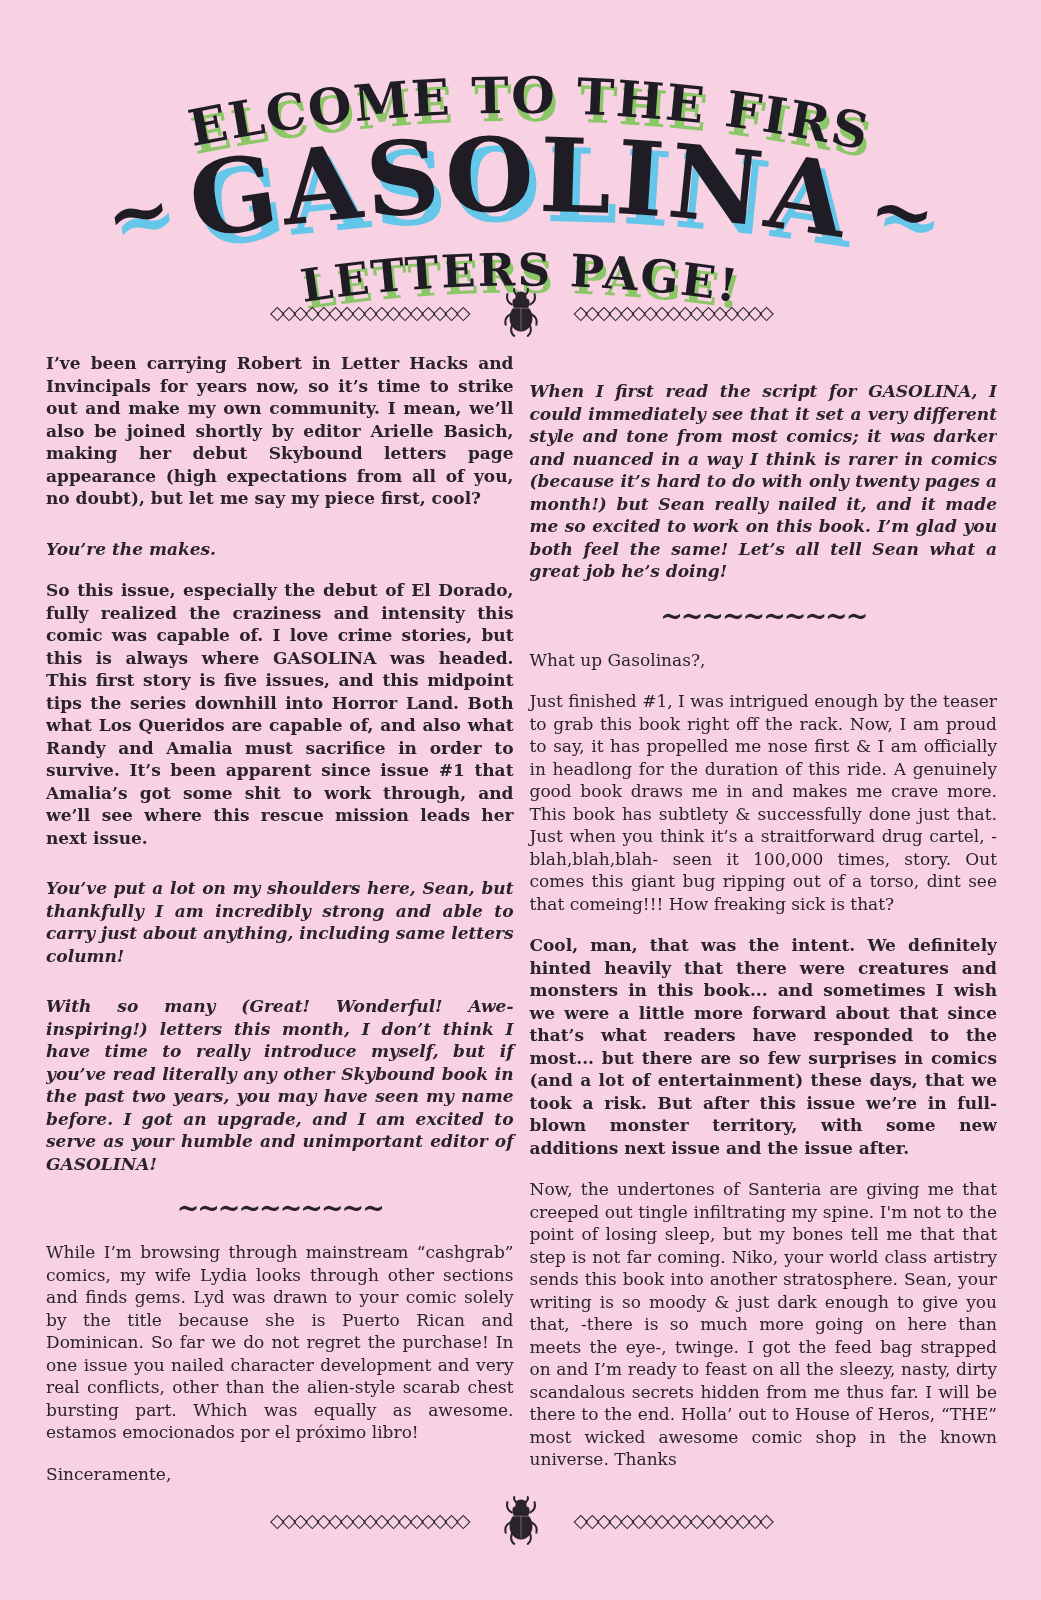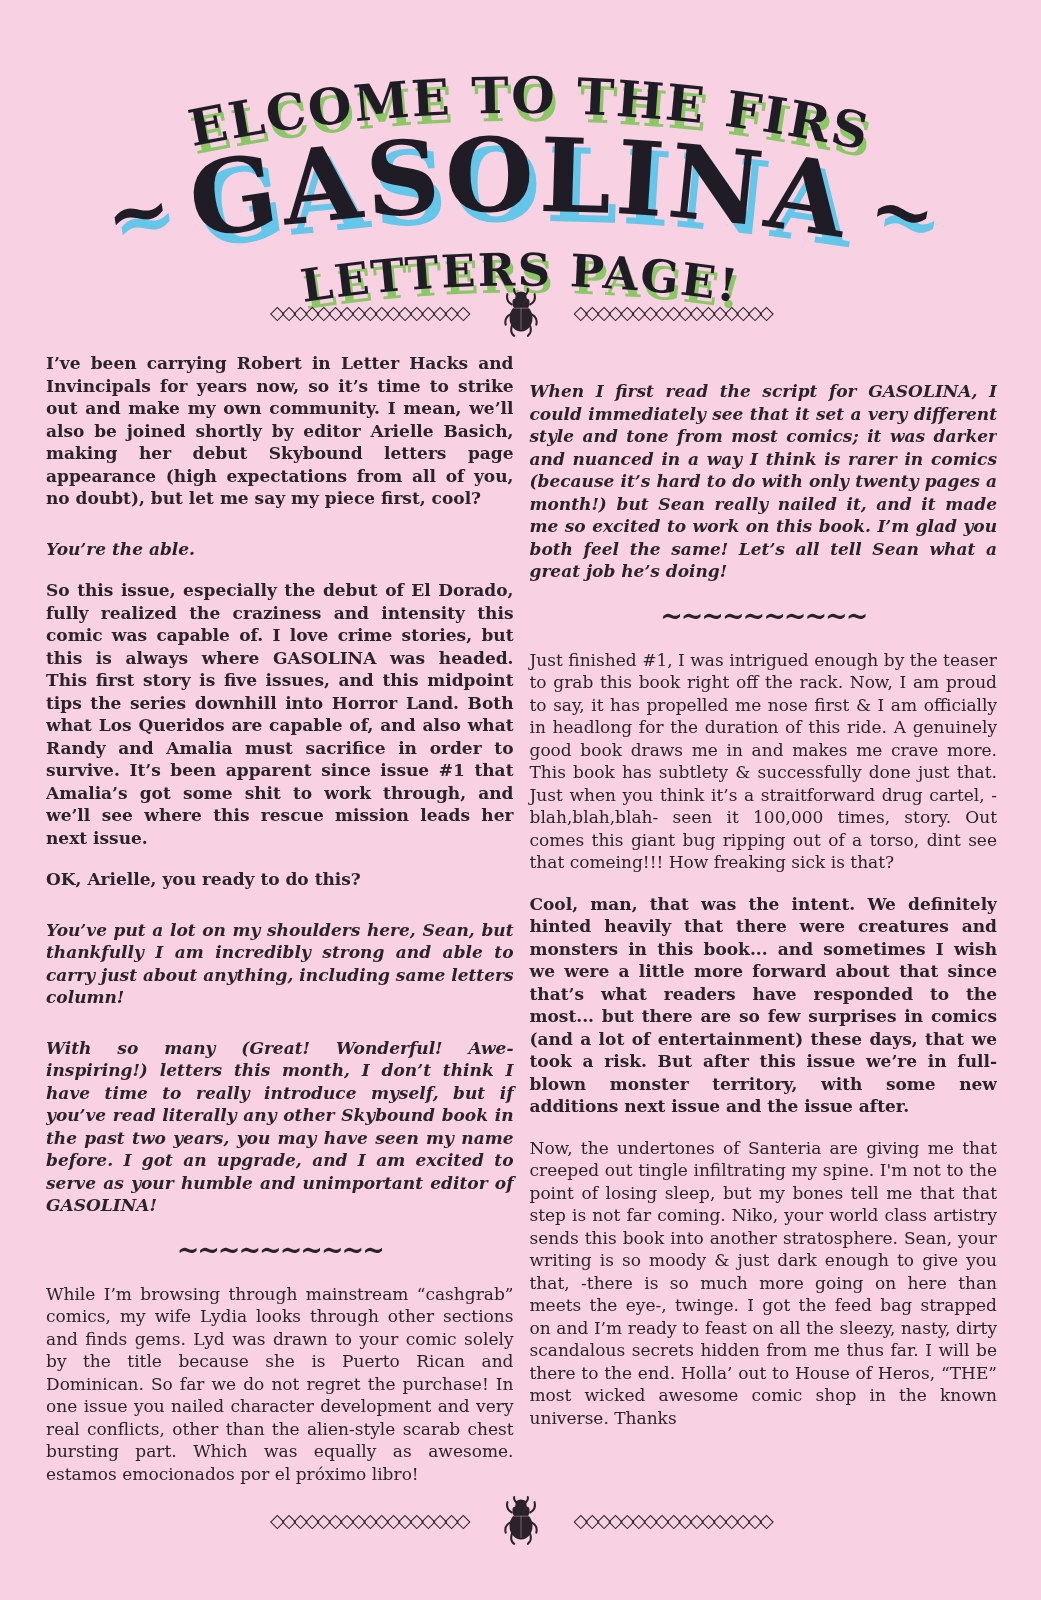--- a/index.html
+++ b/index.html
@@ -114,33 +114,33 @@
       </g>
       <line x1="0" y1="-5" x2="0" y2="21" stroke="#f8d2e3" stroke-width="0.8" opacity="0.55"></line>
       <line x1="-12" y1="-4.5" x2="12" y2="-4.5" stroke="#f8d2e3" stroke-width="0.8" opacity="0.55"></line>
     </svg>
     <span class="diamonds">◇◇◇◇◇◇◇◇◇◇◇◇◇◇◇◇◇</span>
   </div>
 
   <div class="cols">
     <div class="col" id="col-left">
         <p class="sean">I’ve been carrying Robert in Letter Hacks and Invincipals for years now, so it’s time to strike out and make my own community. I mean, we’ll also be joined shortly by editor Arielle Basich, making her debut Skybound letters page appearance (high expectations from all of you, no doubt), but let me say my piece first, cool?</p>
-        <p class="arielle">You’re the able.</p>
+        <p class="arielle">You’re the makes.</p>
         <p class="sean">So this issue, especially the debut of El Dorado, fully realized the craziness and intensity this comic was capable of. I love crime stories, but this is always where GASOLINA was headed. This first story is five issues, and this midpoint tips the series downhill into Horror Land. Both what Los Queridos are capable of, and also what Randy and Amalia must sacrifice in order to survive. It’s been apparent since issue #1 that Amalia’s got some shit to work through, and we’ll see where this rescue mission leads her next issue.</p>
-        <p class="sean">OK, Arielle, you ready to do this?</p>
         <p class="arielle">You’ve put a lot on my shoulders here, Sean, but thankfully I am incredibly strong and able to carry just about anything, including same letters column!</p>
         <p class="arielle">With so many (Great! Wonderful! Awe-inspiring!) letters this month, I don’t think I have time to really introduce myself, but if you’ve read literally any other Skybound book in the past two years, you may have seen my name before. I got an upgrade, and I am excited to serve as your humble and unimportant editor of GASOLINA!</p>
         <p class="squiggle">~~~~~~~~~~</p>
         <p class="reader">While I’m browsing through mainstream “cashgrab” comics, my wife Lydia looks through other sections and finds gems. Lyd was drawn to your comic solely by the title because she is Puerto Rican and Dominican. So far we do not regret the purchase! In one issue you nailed character development and very real conflicts, other than the alien-style scarab chest bursting part. Which was equally as awesome. estamos emocionados por el próximo libro!</p>
         <p class="reader">Sinceramente,
 Dominick</p>
       </div>
     <div class="col" id="col-right">
         <p class="arielle">When I first read the script for GASOLINA, I could immediately see that it set a very different style and tone from most comics; it was darker and nuanced in a way I think is rarer in comics (because it’s hard to do with only twenty pages a month!) but Sean really nailed it, and it made me so excited to work on this book. I’m glad you both feel the same! Let’s all tell Sean what a great job he’s doing!</p>
         <p class="squiggle">~~~~~~~~~~</p>
+        <p class="reader">What up Gasolinas?,</p>
         <p class="reader">Just finished #1, I was intrigued enough by the teaser to grab this book right off the rack. Now, I am proud to say, it has propelled me nose first &amp; I am officially in headlong for the duration of this ride. A genuinely good book draws me in and makes me crave more. This book has subtlety &amp; successfully done just that. Just when you think it’s a straitforward drug cartel, -blah,blah,blah- seen it 100,000 times, story. Out comes this giant bug ripping out of a torso, dint see that comeing!!! How freaking sick is that?</p>
         <p class="sean">Cool, man, that was the intent. We definitely hinted heavily that there were creatures and monsters in this book... and sometimes I wish we were a little more forward about that since that’s what readers have responded to the most... but there are so few surprises in comics (and a lot of entertainment) these days, that we took a risk. But after this issue we’re in full-blown monster territory, with some new additions next issue and the issue after.</p>
         <p class="reader">Now, the undertones of Santeria are giving me that creeped out tingle infiltrating my spine. I'm not to the point of losing sleep, but my bones tell me that that step is not far coming. Niko, your world class artistry sends this book into another stratosphere. Sean, your writing is so moody &amp; just dark enough to give you that, -there is so much more going on here than meets the eye-, twinge. I got the feed bag strapped on and I’m ready to feast on all the sleezy, nasty, dirty scandalous secrets hidden from me thus far. I will be there to the end. Holla’ out to House of Heros, “THE” most wicked awesome comic shop in the known universe. Thanks</p>
       </div>
   </div>
 
   <div class="divider divider-bottom">
     <span class="diamonds">◇◇◇◇◇◇◇◇◇◇◇◇◇◇◇◇◇</span>
     <svg class="beetle" width="34" height="56" viewBox="-20 -28 40 56">
       <g stroke="#2a232b" fill="none" stroke-width="2.4" stroke-linecap="round">

